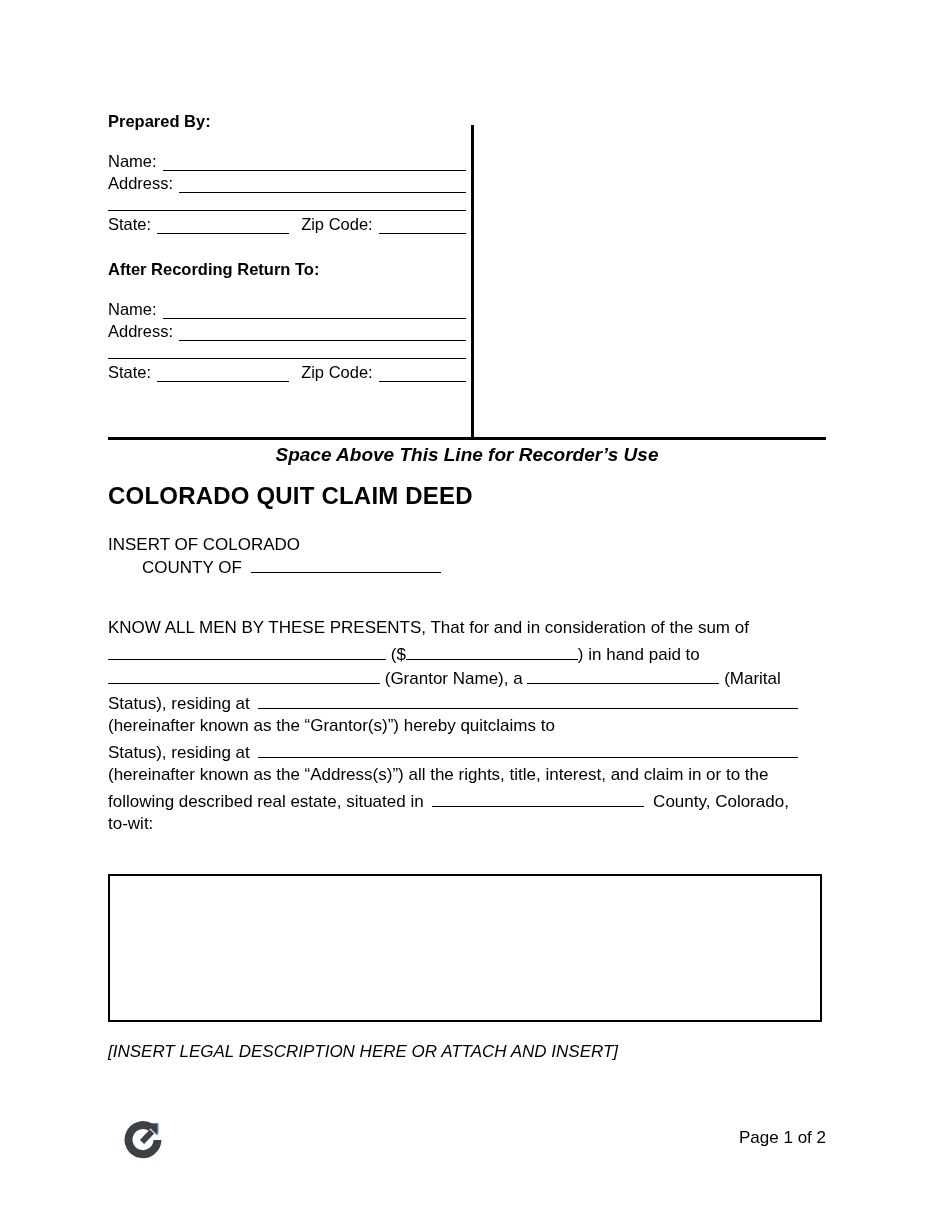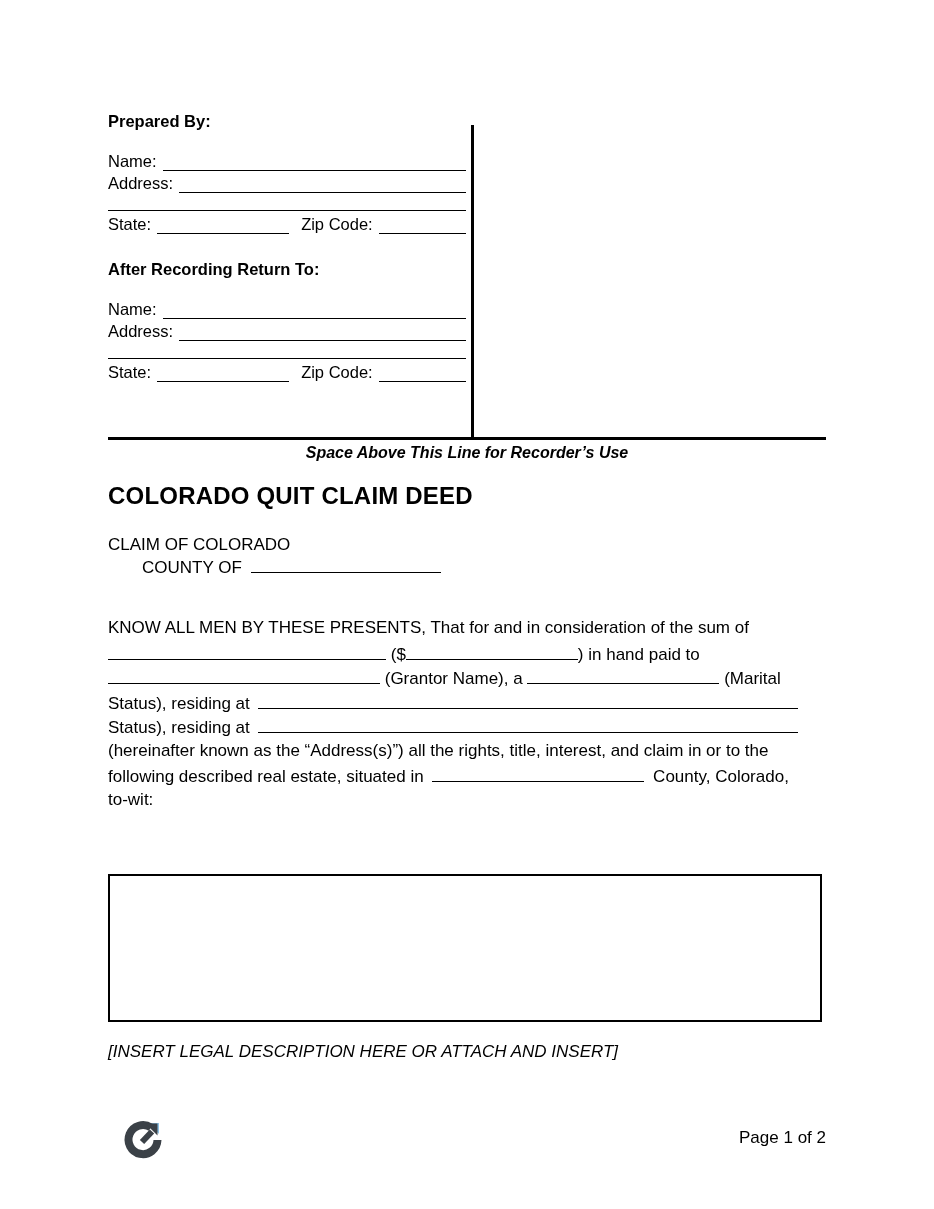--- a/index.html
+++ b/index.html
@@ -26,21 +26,21 @@
     height:1.02em;
     box-sizing:border-box;
     vertical-align:baseline;
   }
   .grow{flex:1 1 auto;}
   .contline{position:absolute;left:0;right:0;border-bottom:1.9px solid #000;}
   .vdivider{position:absolute;background:#000;}
   .hrule{position:absolute;background:#000;}
   .recorder-note{
     position:absolute;left:108px;width:718px;top:444px;
-    text-align:center;font-style:italic;font-weight:bold;font-size:16px;
+    text-align:center;font-style:italic;font-weight:bold;font-size:19px;
   }
   
   .deed-title{
     position:absolute;left:108px;width:718px;top:482px;
     text-align:left;font-weight:bold;font-size:24px;letter-spacing:.2px;
   }
   .state-line{position:absolute;left:108px;top:535px;font-size:17px;}
   .county-row{position:absolute;left:108px;top:556px;font-size:17px;white-space:nowrap;margin-left:34px;}
   .body-block{position:absolute;left:108px;top:618px;width:724px;font-size:17px;}
   .bline{height:24.5px;white-space:nowrap;}
@@ -103,21 +103,21 @@
       <span class="blank grow"></span>
     </div>
   </div>
 
   <div class="vdivider" style="left:471px;top:125px;width:2.5px;height:315px;"></div>
   <div class="hrule" style="left:108px;top:437px;width:718px;height:3px;"></div>
 
   <div class="recorder-note">Space Above This Line for Recorder’s Use</div>
 
   <div class="deed-title">COLORADO QUIT CLAIM DEED</div>
-  <div class="state-line">CLAIM OF COLORADO</div>
+  <div class="state-line">INSERT OF COLORADO</div>
   <div class="county-row">
     <span>COUNTY OF</span>
     <span class="blank b190 m"></span>
   </div>
 
   <div class="body-block">
     <div class="bline">KNOW ALL MEN BY THESE PRESENTS, That for and in consideration of the sum of</div>
     <div class="bline">
       <span class="blank b278"></span>
       <span>($</span><span class="blank b172"></span><span>) in hand paid to</span>
@@ -125,20 +125,21 @@
     <div class="bline">
       <span class="blank b272"></span>
       <span>(Grantor Name), a</span>
       <span class="blank b192"></span>
       <span>(Marital</span>
     </div>
     <div class="bline">
       <span>Status), residing at</span>
       <span class="blank b540 m"></span>
     </div>
+    <div class="bline">(hereinafter known as the “Grantor(s)”) hereby quitclaims to</div>
     <div class="bline">
       <span>Status), residing at</span>
       <span class="blank b540 m"></span>
     </div>
     <div class="bline">(hereinafter known as the “Address(s)”) all the rights, title, interest, and claim in or to the</div>
     <div class="bline">
       <span>following described real estate, situated in</span>
       <span class="blank b212 m"></span>
       <span>County, Colorado,</span>
     </div>

